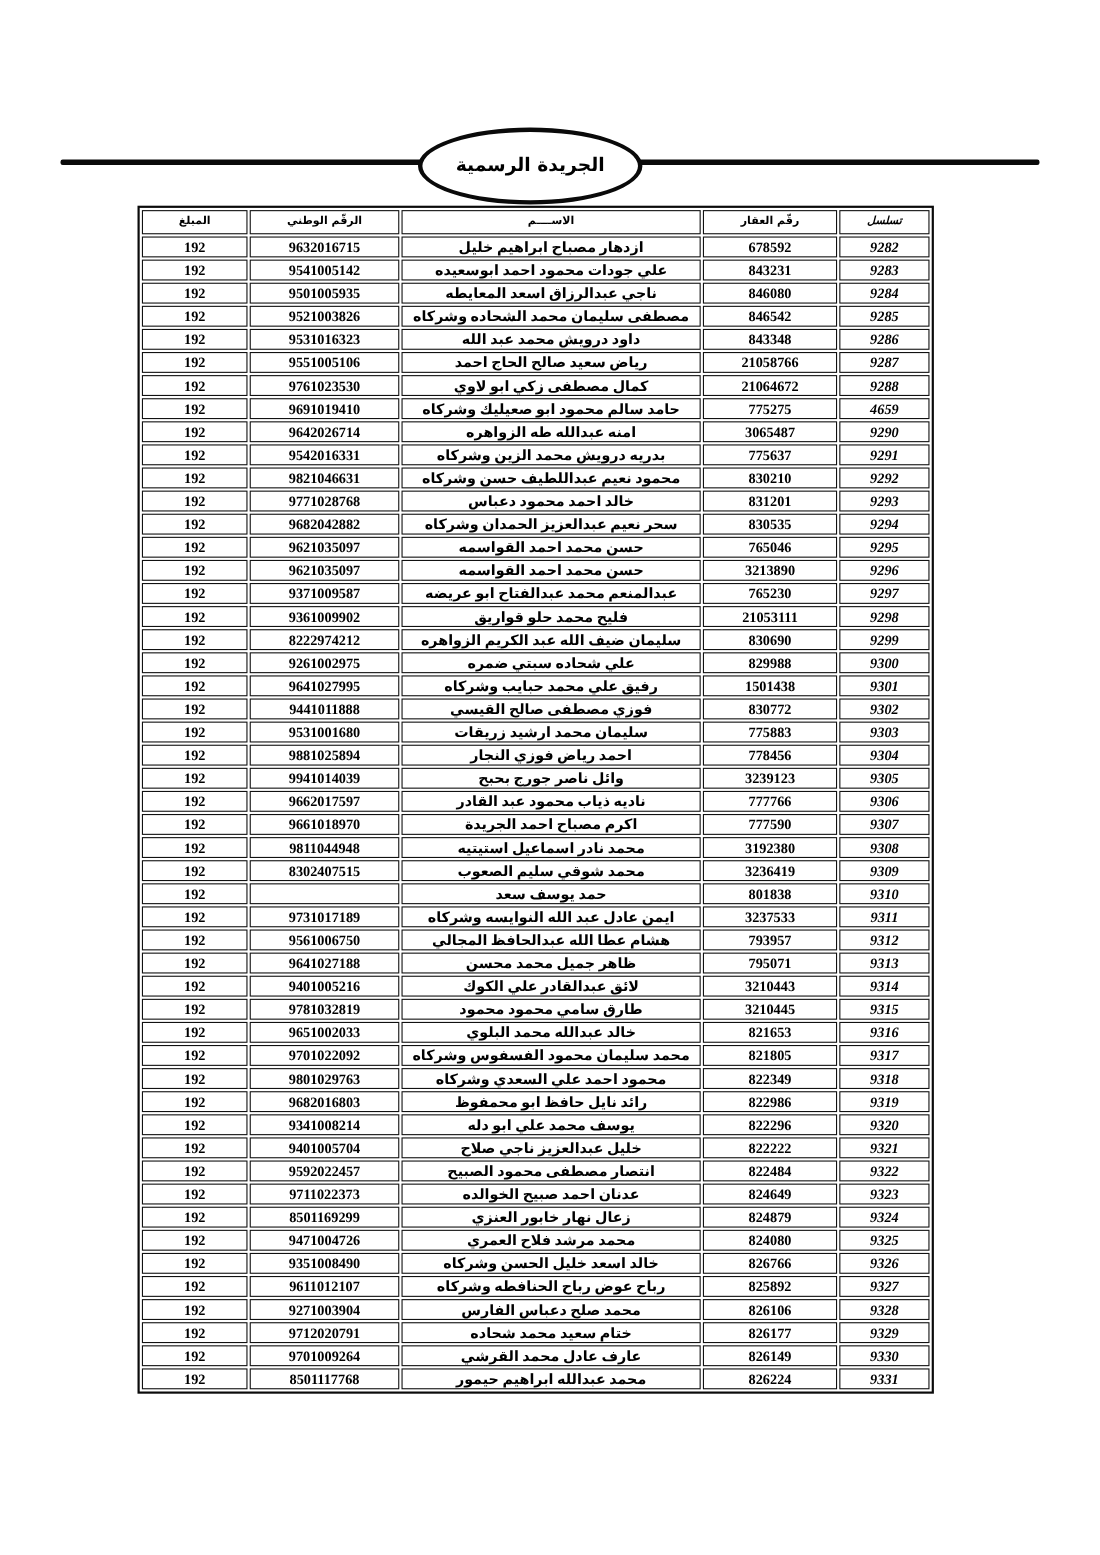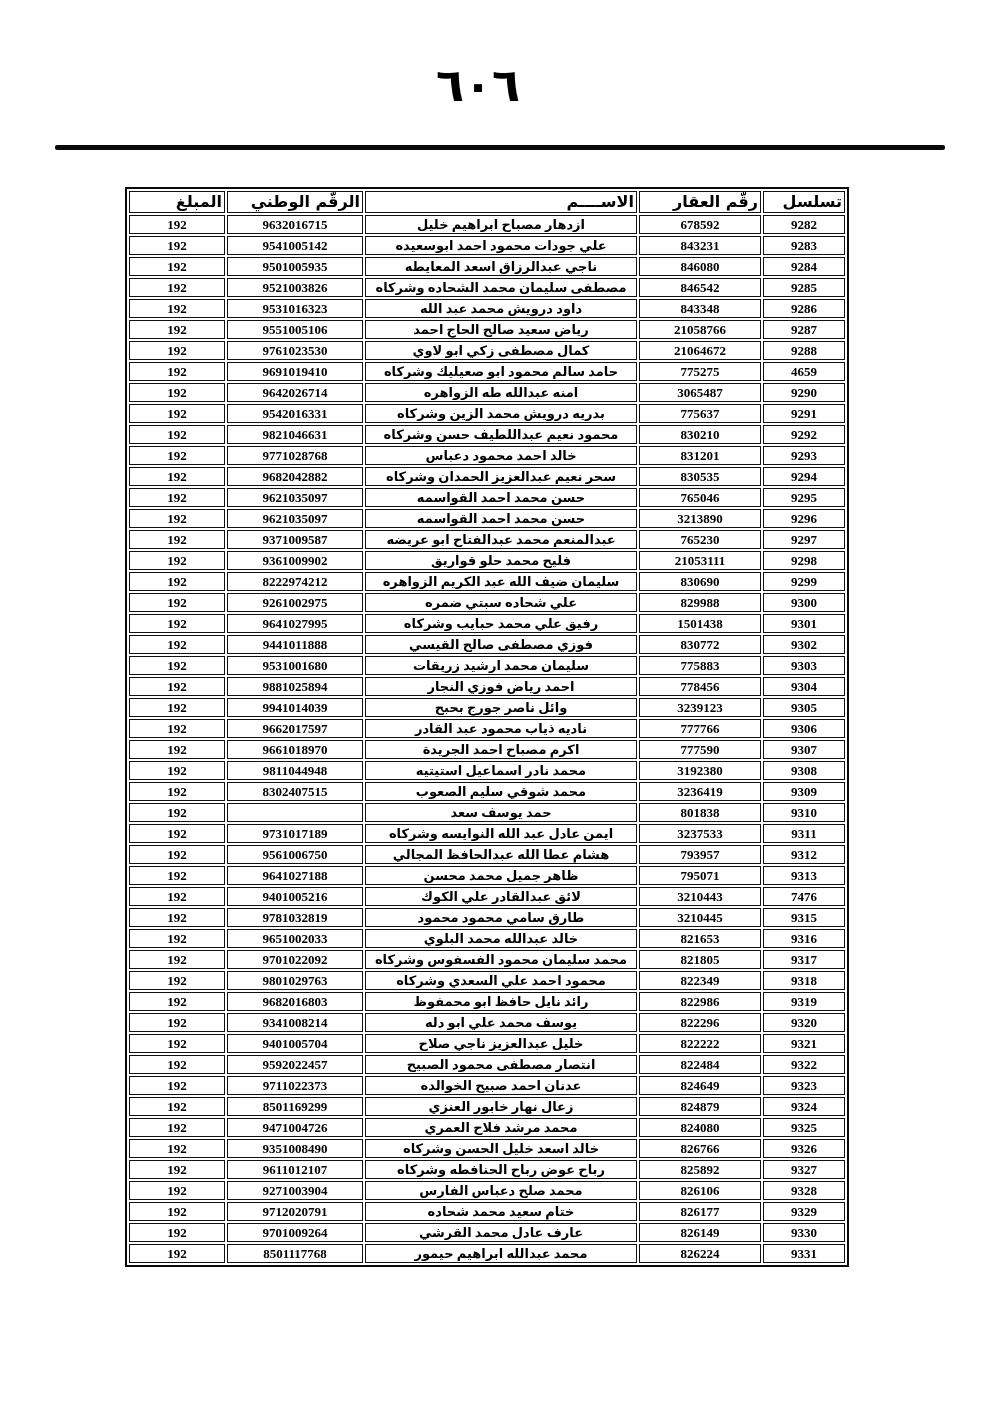--- a/index.html
+++ b/index.html
@@ -74,39 +74,40 @@
     padding: 0 2px;
     font-weight: bold;
     font-size: 13px;
     line-height: 16px;
     white-space: nowrap;
     overflow: hidden;
     font-family: "Liberation Serif", "DejaVu Sans", serif;
   }
   table.records th {
     height: 20px;
-    font-size: 16px;
+    font-size: 10px;
     font-family: "DejaVu Sans", sans-serif;
-    text-align: right;
-  }
-  .col-serial          { width: 76px; }
+  }
+  .col-serial          { width: 76px; font-style: italic; }
   .col-property_number { width: 116px; }
   .col-name            { width: 266px; font-size: 12.5px; font-family: "DejaVu Sans", sans-serif; }
   .col-national_number { width: 130px; }
   .col-amount          { width: 90px; }
 </style>
 </head>
 <body>
 
 <div id="page">
 
-  <div class="page-number">٦٠٦</div>
 
   <div class="banner-rule"></div>
 
+  <div class="banner-ellipse">
+    <span class="banner-title">الجريدة الرسمية</span>
+  </div>
 
   <table class="records">
     <thead>
       <tr>
         <th class="col-serial">تسلسل</th>
         <th class="col-property_number">رقّم العقار</th>
         <th class="col-name">الاســــم</th>
         <th class="col-national_number">الرقّم الوطني</th>
         <th class="col-amount">المبلغ</th>
       </tr>
@@ -330,21 +331,21 @@
           <td class="col-amount">192</td>
         </tr>
         <tr>
           <td class="col-serial">9313</td>
           <td class="col-property_number">795071</td>
           <td class="col-name">ظاهر جميل محمد محسن</td>
           <td class="col-national_number">9641027188</td>
           <td class="col-amount">192</td>
         </tr>
         <tr>
-          <td class="col-serial">7476</td>
+          <td class="col-serial">9314</td>
           <td class="col-property_number">3210443</td>
           <td class="col-name">لائق عبدالقادر علي الكوك</td>
           <td class="col-national_number">9401005216</td>
           <td class="col-amount">192</td>
         </tr>
         <tr>
           <td class="col-serial">9315</td>
           <td class="col-property_number">3210445</td>
           <td class="col-name">طارق سامي محمود محمود</td>
           <td class="col-national_number">9781032819</td>

